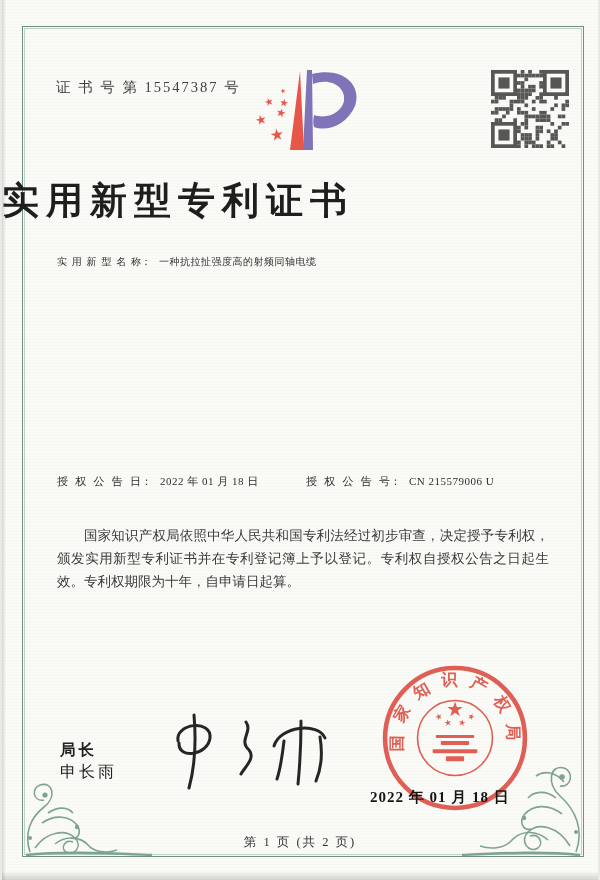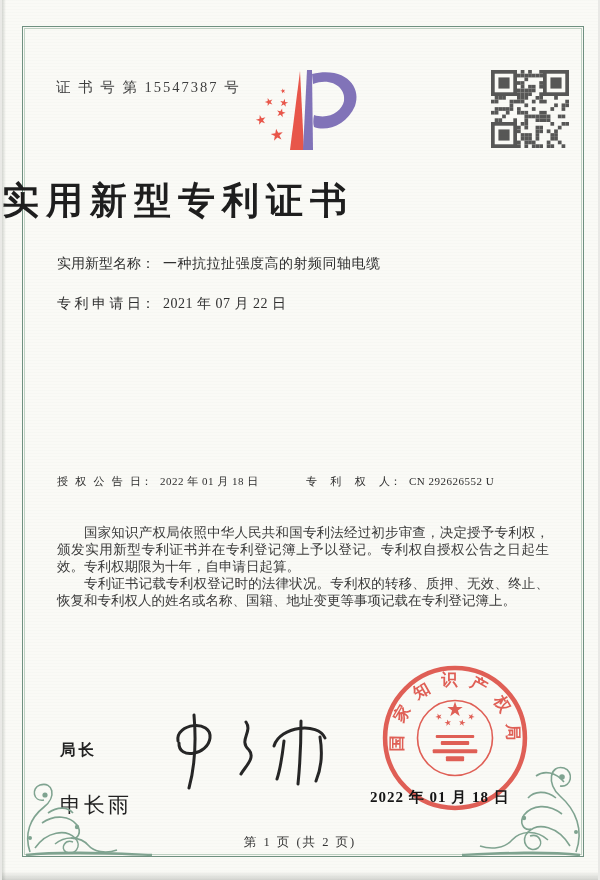--- a/index.html
+++ b/index.html
@@ -12,31 +12,31 @@
   }
   .edge-left{position:absolute;left:0;top:0;bottom:0;width:4px;background:linear-gradient(to right,rgba(100,110,100,.25),rgba(0,0,0,0));}
   .edge-bottom{position:absolute;left:0;right:0;bottom:0;height:9px;background:linear-gradient(to bottom,rgba(0,0,0,0),rgba(110,115,110,.28));}
   .frame{position:absolute;left:20px;top:26px;right:14px;bottom:23px;border:1px solid #6f9080;}
   .frame-inner{position:absolute;inset:1px;border:1px solid #bed1c2;}
   .cert-no{position:absolute;left:54px;top:78px;font-size:14.5px;letter-spacing:2px;color:#3f3f3f;}
   .logo{position:absolute;left:230px;top:58px;width:140px;height:112px;}
   .qr{position:absolute;left:489px;top:70px;width:78px;height:78px;opacity:.85;}
   .title{position:absolute;left:0;top:176px;width:100%;
          font-size:37px;font-weight:700;letter-spacing:7px;color:#1e1e1e;}
-  .fields{position:absolute;left:55px;top:255px;width:500px;font-size:14px;color:#303030;}
+  .fields{position:absolute;left:55px;top:255px;width:500px;font-size:10px;color:#303030;}
   .field-row{margin-bottom:21px;height:19px;white-space:nowrap;}
   .flabel{display:inline-block;width:84px;text-align:justify;text-align-last:justify;}
   .colon{display:inline-block;margin-right:8px;}
   .fvalue{letter-spacing:.5px;}
   .grant-row{position:absolute;left:55px;top:474px;width:500px;font-size:11px;white-space:nowrap;}
   .grant-no{position:absolute;left:249px;top:0;}
-  .body-text{position:absolute;left:55px;top:524px;width:492px;font-size:13.5px;line-height:17px;color:#3a3a3a;text-align:justify;}
+  .body-text{position:absolute;left:55px;top:524px;width:492px;font-size:13.5px;line-height:23px;color:#3a3a3a;text-align:justify;}
   .body-text p{text-indent:2em;}
   .director-title{position:absolute;left:58px;top:740px;font-size:15.5px;letter-spacing:3px;color:#222;font-weight:bold;}
-  .director-name{position:absolute;left:58px;top:791px;font-size:21px;letter-spacing:3px;color:#222;}
+  .director-name{position:absolute;left:58px;top:762px;font-size:16px;letter-spacing:3px;color:#222;}
   .signature{position:absolute;left:148px;top:708px;width:185px;height:95px;}
   .seal{position:absolute;left:377px;top:662px;width:152px;height:152px;opacity:.9;}
   .seal-date{position:absolute;left:368px;top:788px;width:175px;font-size:15px;font-weight:600;letter-spacing:1px;color:#161616;}
   .page-indicator{position:absolute;left:0;top:834px;width:100%;text-align:center;font-size:12.5px;letter-spacing:2px;color:#333;}
   .flourish-left{position:absolute;left:20px;top:778px;width:132px;height:80px;}
   .flourish-right{position:absolute;left:458px;top:748px;width:124px;height:110px;transform:scaleX(-1);}
 </style>
 </head>
 <body>
 
@@ -206,37 +206,33 @@
         <rect x="57.6" y="72.0" width="3.6" height="3.6"></rect>
         <rect x="68.4" y="72.0" width="3.6" height="3.6"></rect>
       </svg></div>
 
   <div class="title">实用新型专利证书</div>
 
   <div class="fields">
     <div class="field-row">
       <span class="flabel">实用新型名称</span><span class="colon">：</span><span class="fvalue">一种抗拉扯强度高的射频同轴电缆</span>
     </div>
-    <div class="field-row">
-      <span class="flabel">专利申请日</span><span class="colon">：</span><span class="fvalue">2021 年 07 月 22 日</span>
-    </div>
   </div>
 
   <div class="grant-row">
     <span>
       <span class="flabel">授权公告日</span><span class="colon">：</span><span class="fvalue">2022 年 01 月 18 日</span>
     </span>
     <span class="grant-no">
-      <span class="flabel">专利权人</span><span class="colon">：</span><span class="fvalue">CN 292626552 U</span>
+      <span class="flabel">授权公告号</span><span class="colon">：</span><span class="fvalue">CN 215579006 U</span>
     </span>
   </div>
 
   <div class="body-text">
     <p>国家知识产权局依照中华人民共和国专利法经过初步审查，决定授予专利权，颁发实用新型专利证书并在专利登记簿上予以登记。专利权自授权公告之日起生效。专利权期限为十年，自申请日起算。</p>
-    <p>专利证书记载专利权登记时的法律状况。专利权的转移、质押、无效、终止、恢复和专利权人的姓名或名称、国籍、地址变更等事项记载在专利登记簿上。</p>
   </div>
 
   <div class="director-title">局长</div>
   <div class="director-name">申长雨</div>
 
   <svg class="signature" viewBox="0 0 185 95">
     <g fill="none" stroke="#262626" stroke-width="3" stroke-linecap="round">
       <path d="M28,33 C25,15 62,11 60,30 C58,47 28,52 29,35"></path>
       <path d="M44,7 C46,30 45,58 39,80"></path>
       <path d="M96,14 C103,24 88,32 99,42 C106,50 94,60 91,66"></path>

